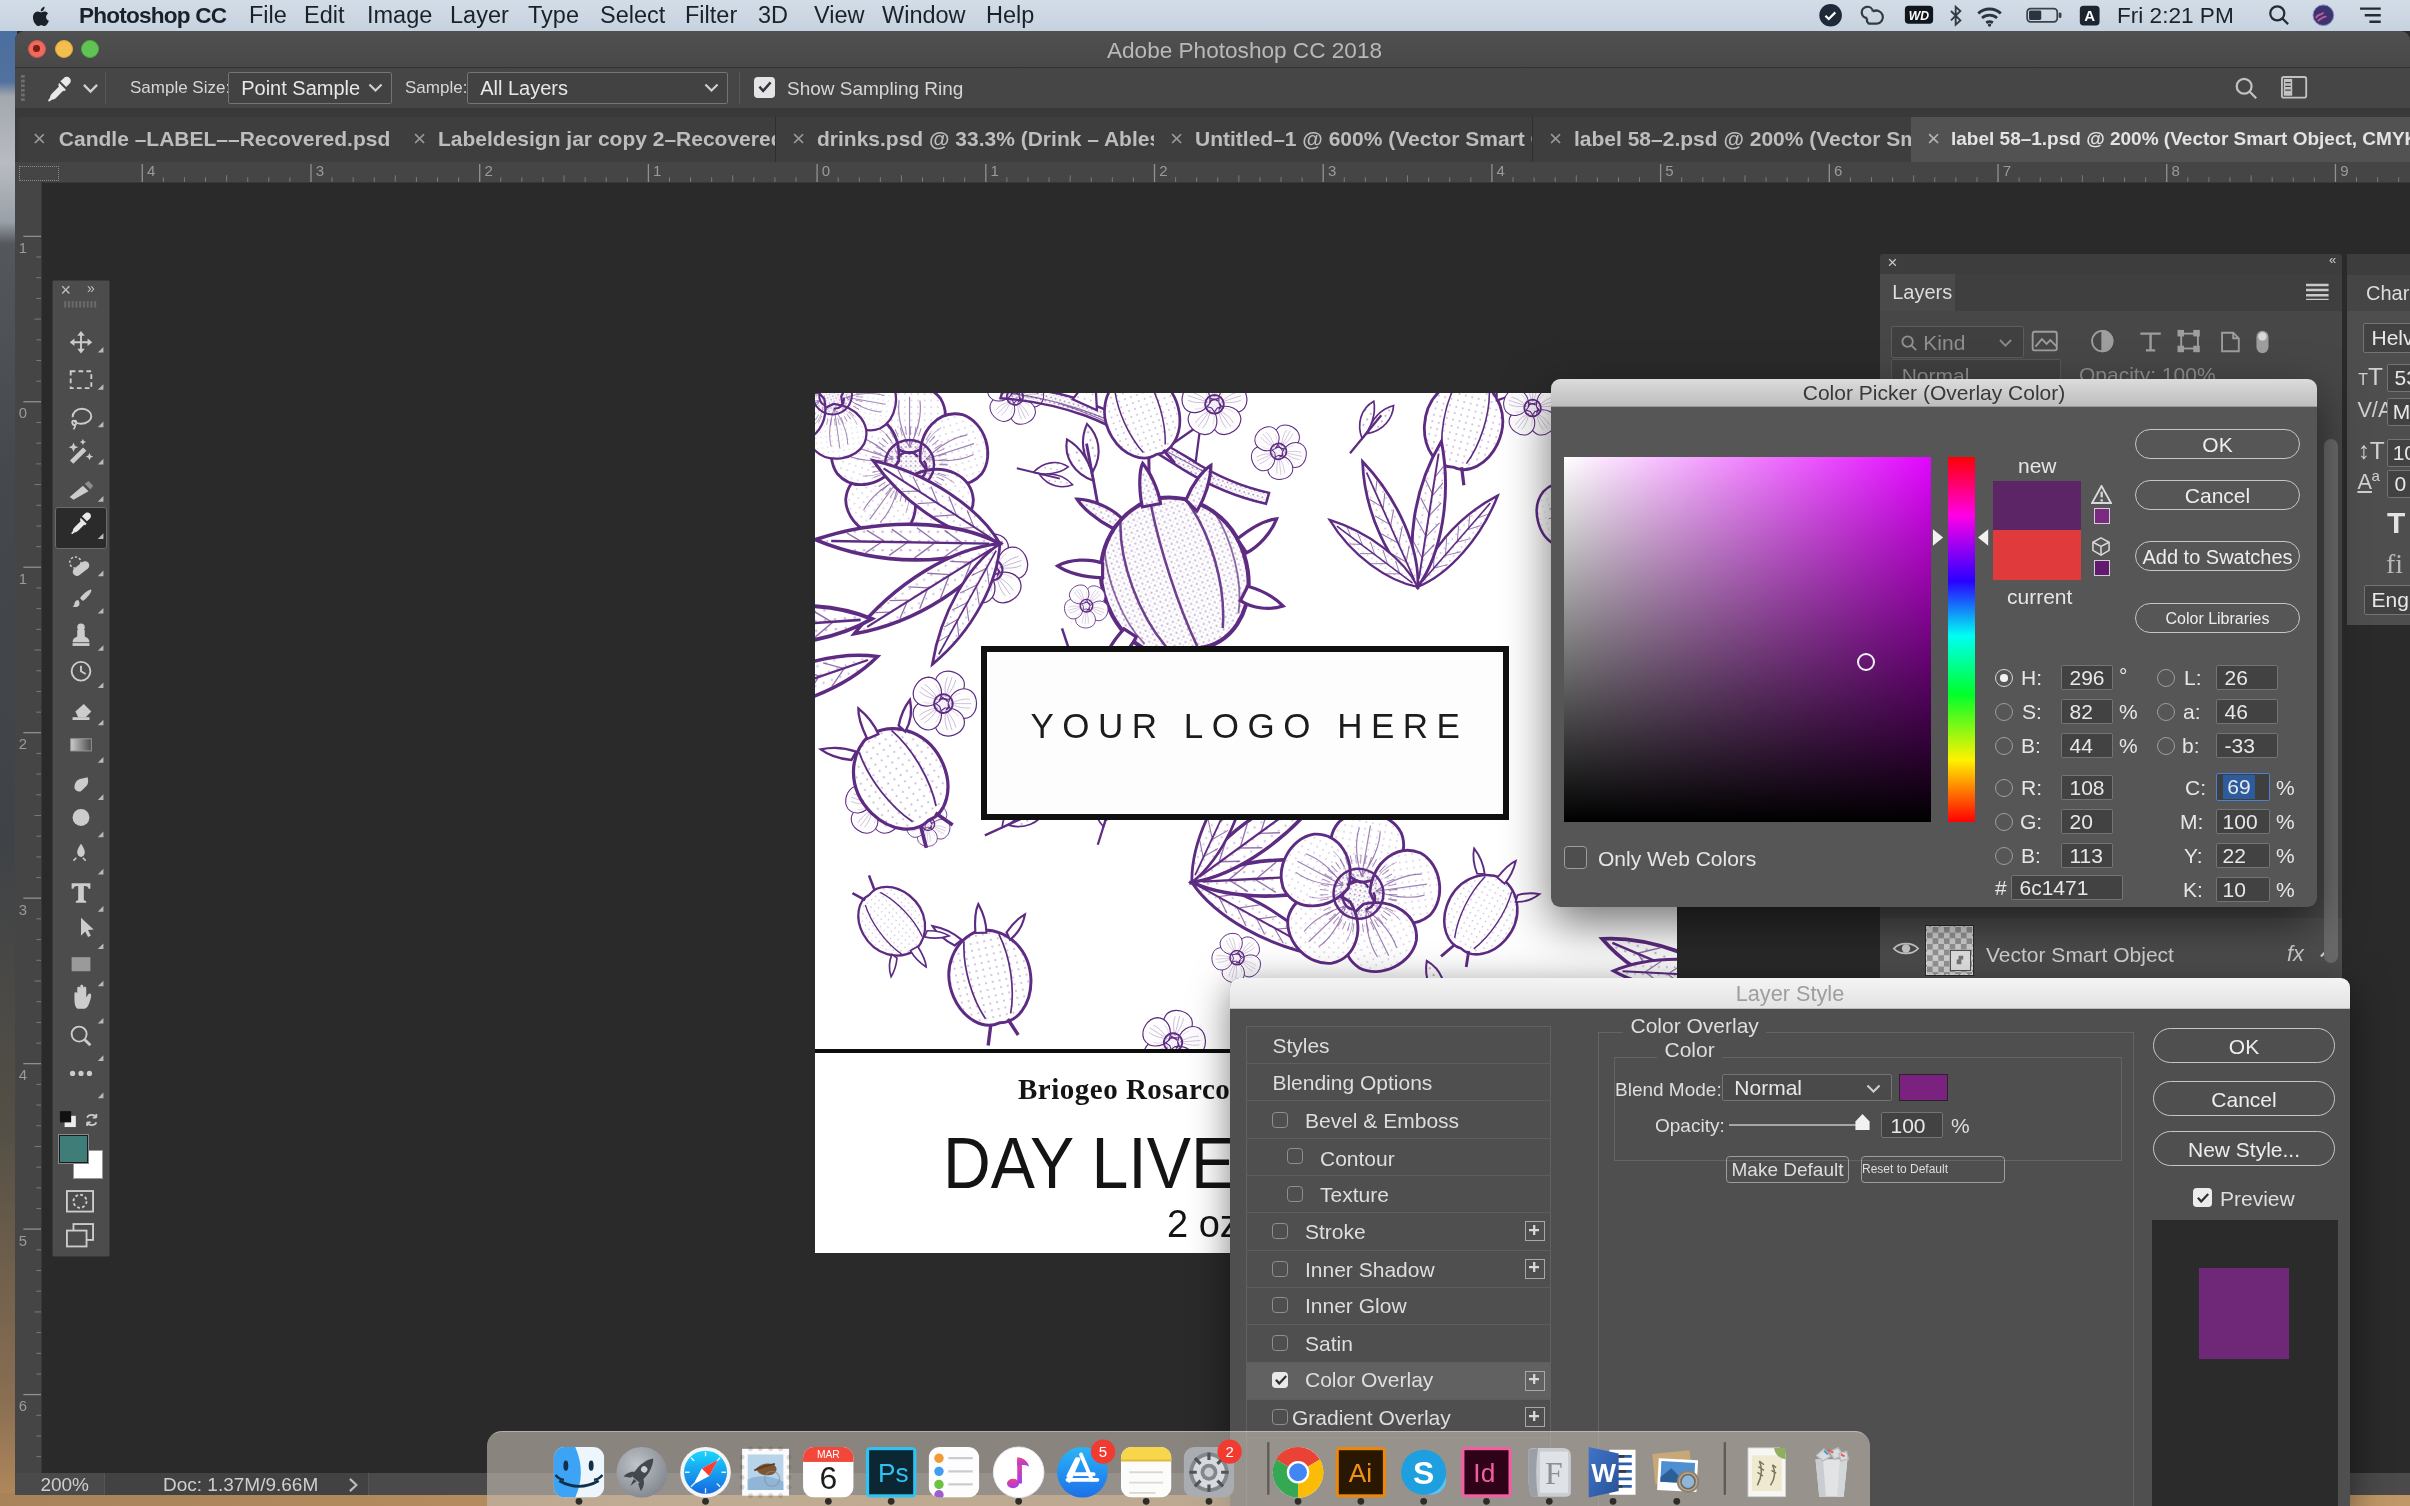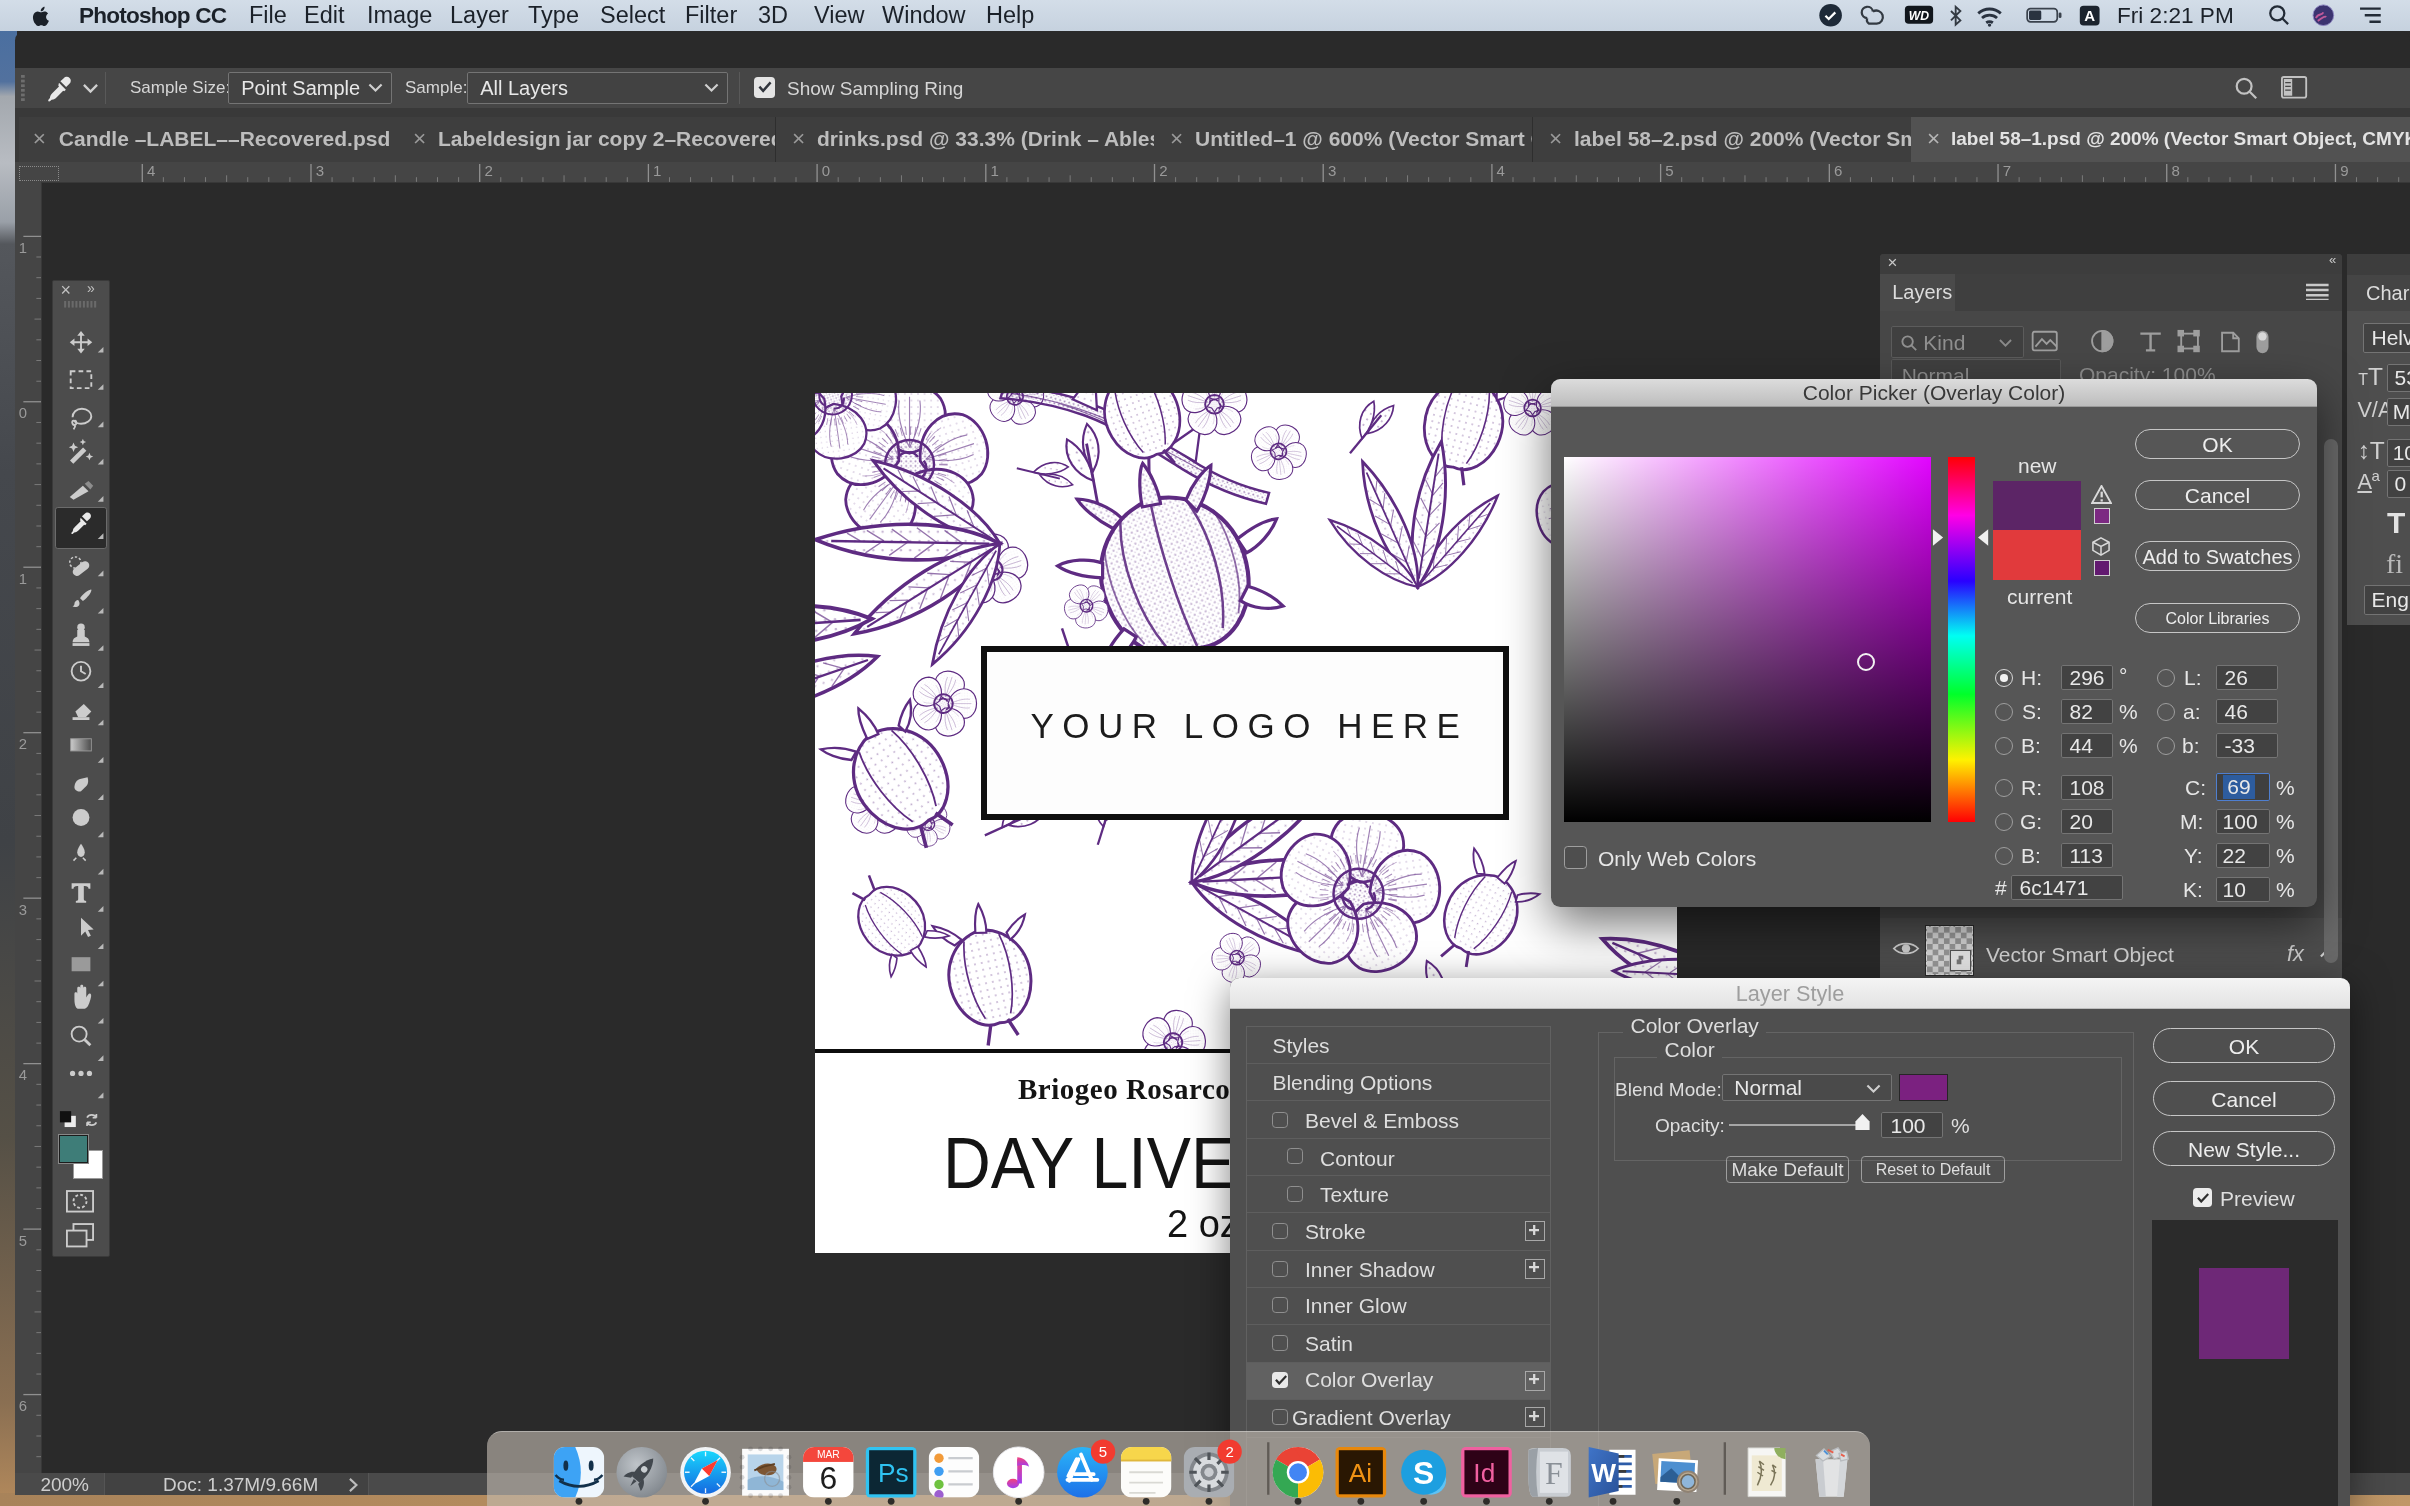--- a/index.html
+++ b/index.html
@@ -80,20 +80,32 @@
 
       <g stroke="#222b36" stroke-width="2.6">
         <path d="M576 6h22M581 13h17M586 20h12"></path>
       </g>
     </svg>
   </div>
 
   <div class="abs" id="pswin" style="left:15px;top:31px;width:2395px;height:1464px;
        border-radius:9.4px 9.4px 0 0;background:#2a2a2a;overflow:hidden;">
 
+    <div class="abs" style="left:0;top:0;width:2395px;height:36px;
+         background:linear-gradient(#505050,#484848);border-bottom:0.9px solid #333;">
+      <div class="abs" style="left:13px;top:9.4px;width:16px;height:16px;border-radius:50%;
+           background:#ec6a5e;border:0.9px solid #d55549;"></div>
+      <div class="abs" style="left:18px;top:14px;width:6.6px;height:6.6px;border-radius:50%;background:#7e1e12;"></div>
+      <div class="abs" style="left:40px;top:9.4px;width:16px;height:16px;border-radius:50%;
+           background:#f4bd50;border:0.9px solid #dfa73c;"></div>
+      <div class="abs" style="left:66px;top:9.4px;width:16px;height:16px;border-radius:50%;
+           background:#61c354;border:0.9px solid #4caf3f;"></div>
+      <div class="abs" style="left:994px;top:6.6px;width:471px;height:24.5px;color:#b9b9b9;
+           font-size:22.6px;text-align:center;">Adobe Photoshop CC 2018</div>
+    </div>
 
     <div class="abs" style="left:0;top:37px;width:2395px;height:40px;background:#464646;
          border-bottom:0.9px solid #393939;color:#dadada;font-size:21px;">
 
       <svg class="abs" style="left:5.6px;top:6.6px" width="5.6" height="26" viewBox="0 0 6 28">
         <g fill="#6e6e6e">
             <rect y="0" width="4" height="3"></rect>
             <rect y="5" width="4" height="3"></rect>
         <rect y="10" width="4" height="3"></rect>
             <rect y="15" width="4" height="3"></rect>
@@ -1033,21 +1045,21 @@
     <svg class="abs" style="left:624px;top:135px" width="17" height="18" viewBox="0 0 18 19">
         <path d="M9 1 L16.5 9 V18 H1.5 V9 Z" fill="#f2f2f2"></path>
       </svg>
     <div class="abs fld" style="left:651px;top:134px;width:60px;height:23.5px;background:#424242;">
         <span class="abs" style="left:8.5px;top:0.9px;">100</span>
       </div>
     <span class="abs" style="left:721px;top:136px;">%</span>
     <div class="abs" style="left:496px;top:178px;width:121px;height:24.5px;border:1.5px solid #9e9e9e;border-radius:3.8px;
          text-align:center;font-size:19px;"><span style="line-height:25.4px;">Make Default</span></div>
     <div class="abs" style="left:631px;top:178px;width:142px;height:24.5px;border:1.5px solid #9e9e9e;border-radius:3.8px;
-         text-align:center;font-size:16px;"><span style="line-height:25.4px;">Reset to Default</span></div>
+         text-align:left;font-size:12px;"><span style="line-height:25.4px;">Reset to Default</span></div>
 
     <div class="abs pill" style="left:923px;top:50px;width:180px;height:33px;"><span style="line-height:35px;">OK</span></div>
     <div class="abs pill" style="left:923px;top:103px;width:180px;height:33px;"><span style="line-height:35px;">Cancel</span></div>
     <div class="abs pill" style="left:923px;top:153px;width:180px;height:33px;"><span style="line-height:35px;">New Style...</span></div>
     <div class="abs" style="left:963px;top:210px;width:19px;height:19px;border-radius:3.8px;background:#ececec;"></div>
     <svg class="abs" style="left:967px;top:215px" width="12.2" height="10.4" viewBox="0 0 13 11">
         <path d="M1 5l3.5 4L12 1" stroke="#2e2e2e" stroke-width="2.4" fill="none"></path>
       </svg>
     <span class="abs" style="left:990px;top:209px;">Preview</span>
     <div class="abs" style="left:922px;top:242px;width:186px;height:286px;background:#2b2b2b;"></div>

